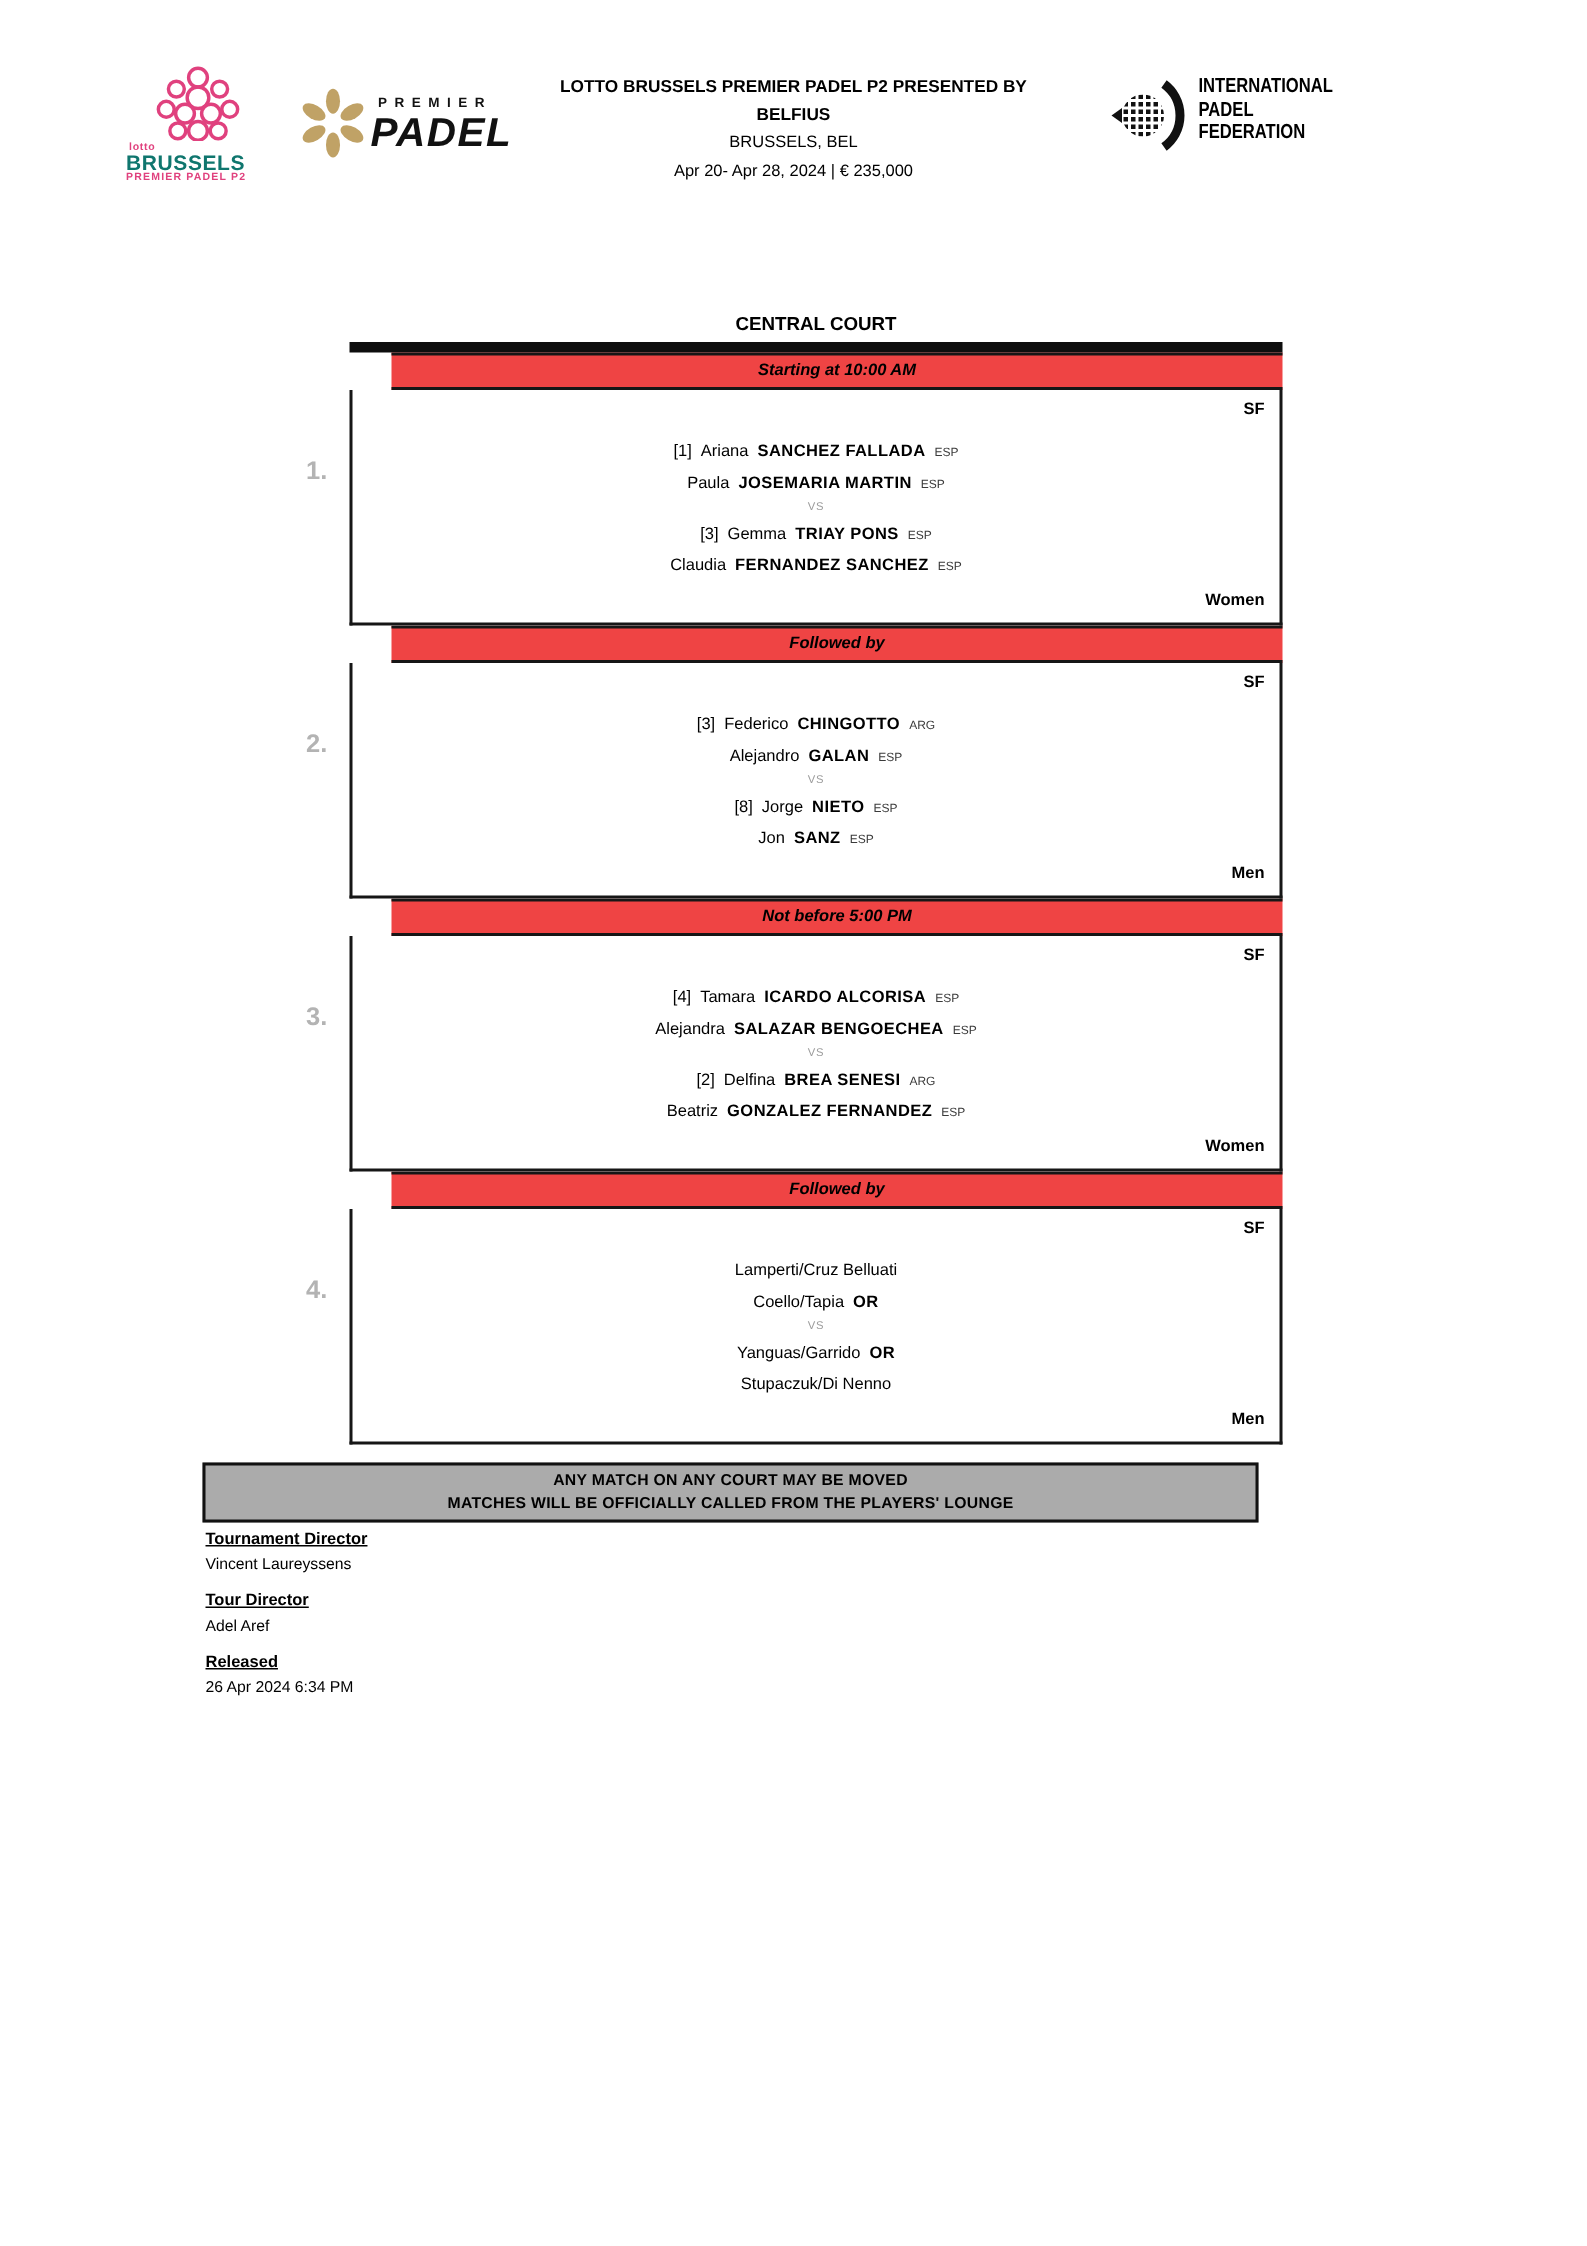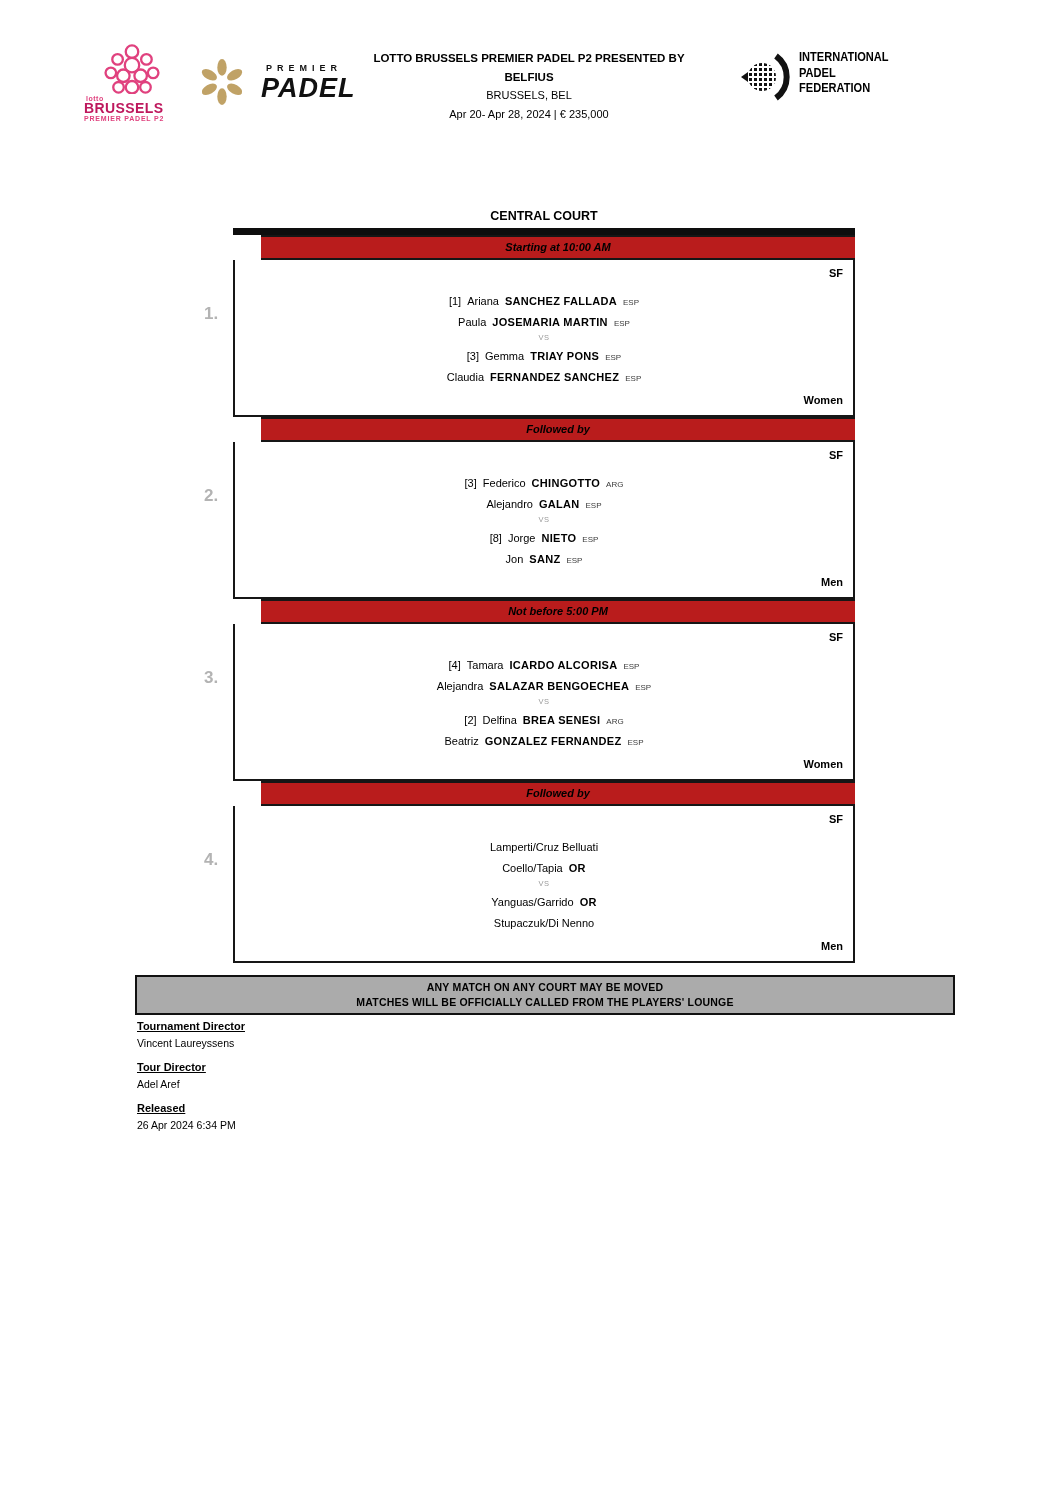--- a/index.html
+++ b/index.html
@@ -7,62 +7,62 @@
   body {
     width:1058px; height:1497px; position:relative;
     font-family:"Liberation Sans", sans-serif; color:#000;
   }
   .page { position:absolute; inset:0; overflow:hidden; background:#fff; }
 
   
   .brussels-logo { position:absolute; left:84px; top:44px; width:110px; }
   .brussels-logo svg { display:block; margin-left:12px; }
   .bx-lotto { font-size:7px; font-weight:700; color:#e0417e; margin:1px 0 0 2px; letter-spacing:0.5px; }
-  .bx-main  { font-size:14px; font-weight:800; color:#be185d; letter-spacing:0.4px; line-height:13px; }
+  .bx-main  { font-size:14px; font-weight:800; color:#0f766e; letter-spacing:0.4px; line-height:13px; }
   .bx-sub   { font-size:7px; font-weight:700; color:#e0417e; letter-spacing:0.8px; line-height:8px; }
 
-  .premier-logo { position:absolute; left:199px; top:57px; display:flex; align-items:center; gap:16px; }
+  .premier-logo { position:absolute; left:199px; top:57px; display:flex; align-items:center; gap:2px; }
   .pp-top  { font-size:9px; font-weight:700; letter-spacing:5px; margin:0 0 2px 5px; color:#111; }
   .pp-main { font-size:27px; font-weight:800; font-style:italic; letter-spacing:1px; color:#111; line-height:26px; }
 
   .event-info { position:absolute; left:329px; top:49px; width:400px; text-align:center; }
   .ev-bold { font-size:11.5px; font-weight:700; line-height:18.5px; }
   .ev-reg  { font-size:11px; line-height:18.5px; }
 
   .ipf-logo { position:absolute; left:740px; top:49px; display:flex; align-items:flex-start; gap:7px; }
   .ipf-text { font-size:13.5px; font-weight:800; line-height:15.5px; letter-spacing:0;
               transform:scaleX(0.82); transform-origin:left center; white-space:nowrap; }
 
   
   .page-title { position:absolute; top:143px; left:0; width:100%; text-align:center;
                 font-size:15.5px; font-weight:700; letter-spacing:0.2px; }
   .court-name { position:absolute; top:209px; left:233px; width:622px; text-align:center;
                 font-size:12.5px; font-weight:700; }
 
   
   .schedule { position:absolute; left:233px; top:228px; width:622px; }
   .top-bar { height:7px; background:#0e0e0e; }
-  .slot-header { height:25px; background:#b91c1c;
+  .slot-header { height:25px; background:#ef4444;
                  border-top:2px solid #161616; border-bottom:2px solid #161616;
                  text-align:center; font-size:11px; font-weight:700; font-style:italic; line-height:20px;margin-left:28px; }
   .match-box { position:relative; height:157px; background:#fff;
                border-left:2px solid #161616; border-right:2px solid #161616; border-bottom:2px solid #161616; }
   .match-num { position:absolute; left:-31px; top:44px; font-size:17px; font-weight:700; color:#b3b3b3; }
   .round    { position:absolute; top:7px;  right:10px; font-size:11px; font-weight:700; }
   .category { position:absolute; bottom:9px; right:10px; font-size:11px; font-weight:700; }
   .players { position:absolute; top:31px; left:0; right:0; text-align:center; }
   .pline { height:21px; line-height:21px; font-size:11px; }
   .pline span { margin:0 3px; }
   .pline span:empty { display:none; }
   .lname { font-weight:700; letter-spacing:0.3px; }
   .cc { font-size:8px; color:#3a3a3a; }
   .vs { height:13px; line-height:10px; font-size:7.5px; color:#9b9b9b; letter-spacing:0.5px; }
 
   
-  .notice { position:absolute; left:135px; top:975px; width:820px; background:#ababab;
+  .notice { position:absolute; left:135px; top:975px; width:704px; background:#ababab;
             border:2px solid #111; text-align:center; padding:3px 0 4px; }
   .notice div { font-size:10.5px; font-weight:700; line-height:14.5px; letter-spacing:0.2px; }
 
   .officials-left  { position:absolute; left:137px;  top:1019px; }
   .officials-right { position:absolute; right:103px; top:1019px; text-align:right; }
   .off-label { font-size:11px; font-weight:700; text-decoration:underline; line-height:14px; margin-bottom:4px; }
   .off-value { font-size:10.5px; line-height:13px; margin-bottom:10px; }
 </style>
 </head>
 <body>

